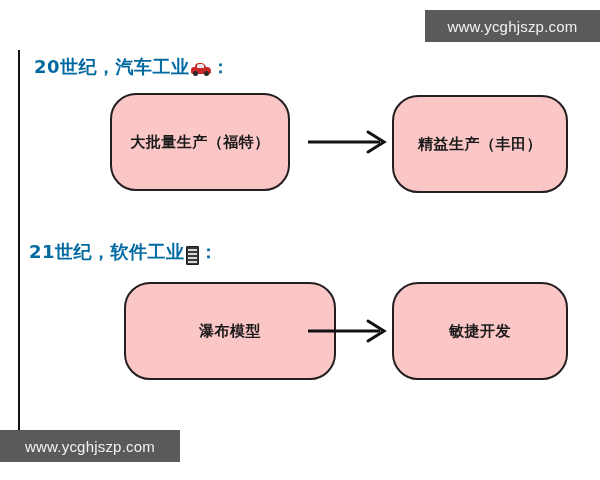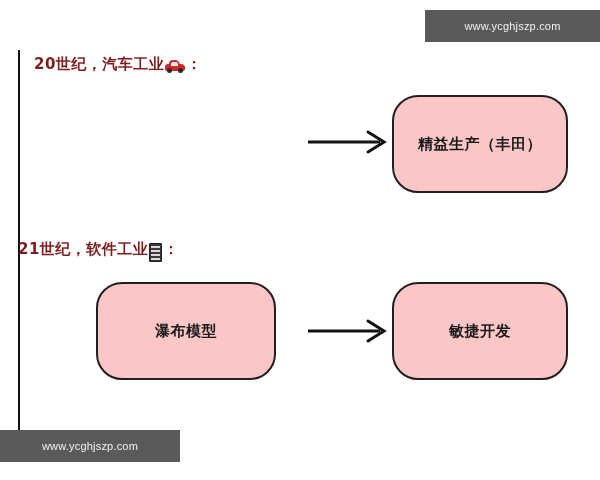--- a/index.html
+++ b/index.html
@@ -22,21 +22,21 @@
     width: 600px;
     height: 480px;
   }
 
   
   .watermark {
     position: absolute;
     background: #5a5a5a;
     color: #f2f2f2;
     font-family: "Liberation Sans", "DejaVu Sans", sans-serif;
-    font-size: 11px;
+    font-size: 15px;
     letter-spacing: 0.2px;
     display: flex;
     align-items: center;
     justify-content: center;
     white-space: nowrap;
   }
   #watermark-top {
     right: 0px;
     top: 10px;
     width: 175px;
@@ -56,30 +56,30 @@
     top: 50px;
     width: 2px;
     height: 380px;
     background: #111111;
   }
 
   
   .section-heading {
     position: absolute;
     font-family: "DejaVu Sans", "Liberation Sans", sans-serif;
-    font-size: 15px;
+    font-size: 18px;
     font-weight: 700;
-    color: #7f1d1d;
+    color: #0369a1;
     white-space: nowrap;
     display: flex;
     align-items: center;
     letter-spacing: 0.5px;
   }
   #heading-century20 { left: 34px; top: 55px; }
-  #heading-century21 { left: 18px; top: 240px; }
+  #heading-century21 { left: 29px; top: 240px; }
 
   .heading-text { display: inline; }
 
   .emoji-icon {
     display: inline-block;
     position: relative;
     margin: 0 1px;
     vertical-align: middle;
   }
 
@@ -161,21 +161,21 @@
     font-family: "DejaVu Sans", "Liberation Sans", sans-serif;
     font-size: 15px;
     font-weight: 700;
     color: #1a1a1a;
     letter-spacing: 0.5px;
     white-space: nowrap;
   }
 
   #box-mass-production { left: 110px; top: 93px;  width: 180px; height: 98px; }
   #box-lean-production { left: 392px; top: 95px;  width: 176px; height: 98px; }
-  #box-waterfall       { left: 96px; top: 282px; width: 180px; height: 98px; }
+  #box-waterfall       { left: 124px; top: 282px; width: 212px; height: 98px; }
   #box-agile           { left: 392px; top: 282px; width: 176px; height: 98px; font-family: Liberation Mono, monospace; }
 
   
   .arrow {
     position: absolute;
   }
   #arrow-top    { left: 306px; top: 128px; width: 84px; height: 28px; }
   #arrow-bottom { left: 306px; top: 317px; width: 84px; height: 28px; }
 </style>
 </head>
@@ -190,20 +190,21 @@
     <span class="emoji-icon car-icon">
       <span class="car-body"></span>
       <span class="car-cabin"></span>
       <span class="car-window"></span>
       <span class="wheel wheel-l"></span>
       <span class="wheel wheel-r"></span>
     </span>
     <span class="heading-text">：</span>
   </div>
 
+  <div class="process-box" id="box-mass-production">大批量生产（福特）</div>
 
   <svg class="arrow" id="arrow-top" viewBox="0 0 84 28">
     <line x1="2" y1="14" x2="74" y2="14" stroke="#111111" stroke-width="3"></line>
     <polyline points="62,4 78,14 62,24" fill="none" stroke="#111111" stroke-width="3" stroke-linecap="round" stroke-linejoin="miter"></polyline>
   </svg>
 
   <div class="process-box" id="box-lean-production">精益生产（丰田）</div>
 
   <div class="section-heading" id="heading-century21">
     <span class="heading-text">21世纪，软件工业</span>

